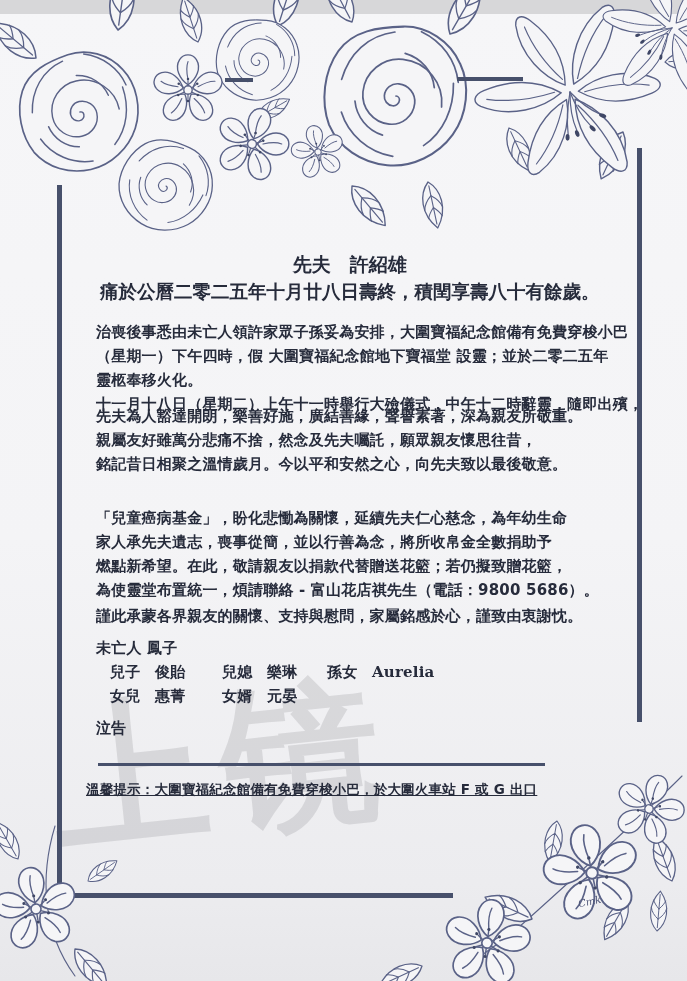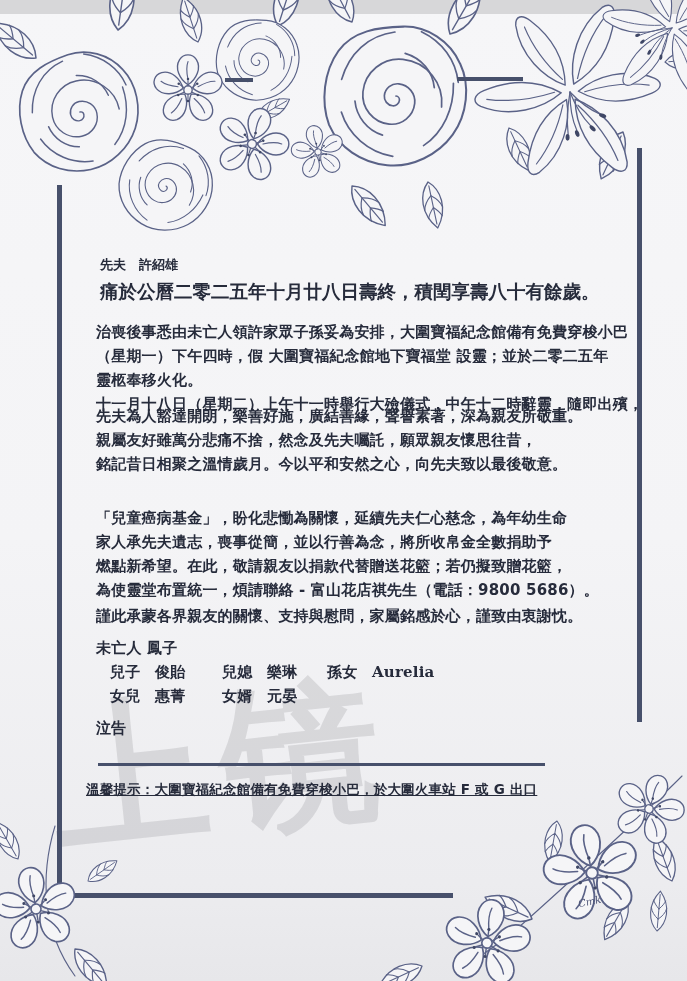--- a/index.html
+++ b/index.html
@@ -40,21 +40,21 @@
   }
   
   .title{
     position:absolute;left:413px;top:177px;margin:0;z-index:3;
     font-family:"DejaVu Serif","Liberation Serif",serif;
     font-size:30px;font-weight:700;letter-spacing:8px;color:#1b2030;white-space:nowrap;
   }
   .blk{position:absolute;left:96px;z-index:3;}
   .line{white-space:nowrap;}
   .deceased{top:251px;left:100px;line-height:27px;font-weight:700;}
-  .deceased .l1{font-size:13px;}
+  .deceased .l1{font-size:19px;text-align:center;}
   .deceased .l2{font-size:18.5px;}
   .para{font-size:15px;line-height:24px;font-weight:600;letter-spacing:0.2px;}
   .p-arrangements{top:320px;}
   .p-tribute{top:404px;}
   .p-donation{top:506px;}
   .p-ack{top:604px;}
   .p-family{top:636px;}
   .fam-row{display:flex;white-space:nowrap;margin-left:14px;}
   .fl{width:45px;}
   .fn{width:67px;}

